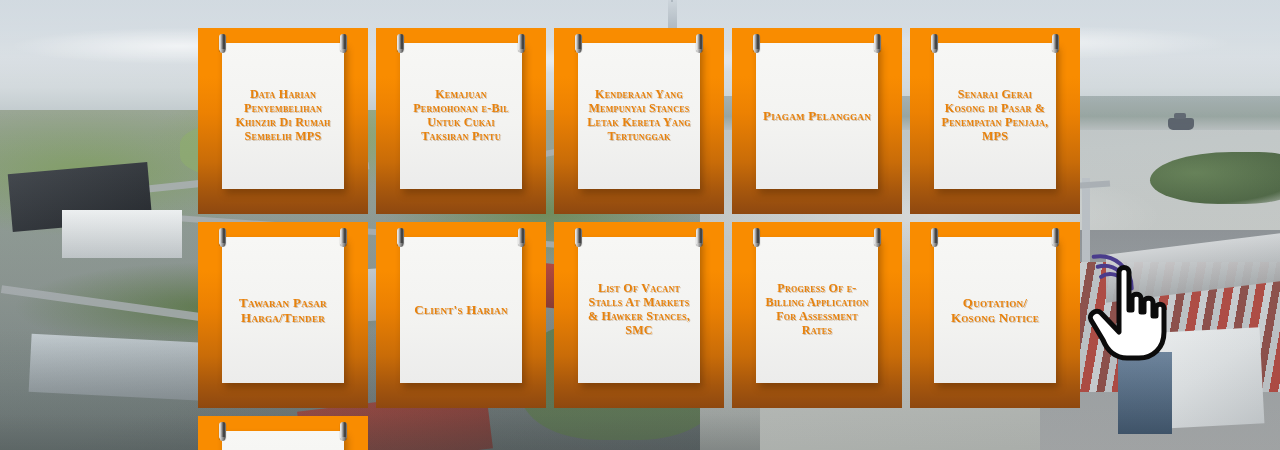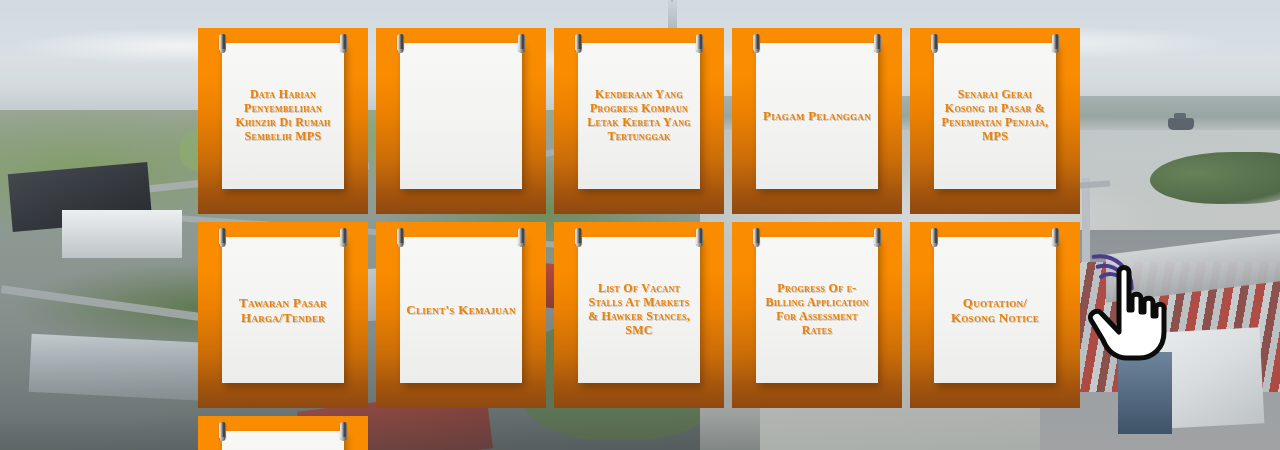--- a/index.html
+++ b/index.html
@@ -280,28 +280,29 @@
         <span class="clip left"></span>
         <span class="clip right"></span>
         <span class="card-title sm">Data Harian Penyembelihan Khinzir Di Rumah Sembelih MPS</span>
       </div>
     </div>
 
     <div class="card">
       <div class="paper">
         <span class="clip left"></span>
         <span class="clip right"></span>
-      </div>
-    </div>
-
-    <div class="card">
-      <div class="paper">
-        <span class="clip left"></span>
-        <span class="clip right"></span>
-        <span class="card-title sm">Kenderaan Yang Progress Kompaun Letak Kereta Yang Tertunggak</span>
+        <span class="card-title sm">Kemajuan Permohonan e-Bil Untuk Cukai Taksiran Pintu</span>
+      </div>
+    </div>
+
+    <div class="card">
+      <div class="paper">
+        <span class="clip left"></span>
+        <span class="clip right"></span>
+        <span class="card-title sm">Kenderaan Yang Mempunyai Stances Letak Kereta Yang Tertunggak</span>
       </div>
     </div>
 
     <div class="card">
       <div class="paper">
         <span class="clip left"></span>
         <span class="clip right"></span>
         <span class="card-title">Piagam Pelanggan</span>
       </div>
     </div>
@@ -319,21 +320,21 @@
         <span class="clip left"></span>
         <span class="clip right"></span>
         <span class="card-title">Tawaran Pasar Harga/Tender</span>
       </div>
     </div>
 
     <div class="card">
       <div class="paper">
         <span class="clip left"></span>
         <span class="clip right"></span>
-        <span class="card-title">Client's Kemajuan</span>
+        <span class="card-title">Client's Harian</span>
       </div>
     </div>
 
 
     <div class="card">
       <div class="paper">
         <span class="clip left"></span>
         <span class="clip right"></span>
         <span class="card-title sm">List Of Vacant Stalls At Markets &amp; Hawker Stances, SMC</span>
       </div>

